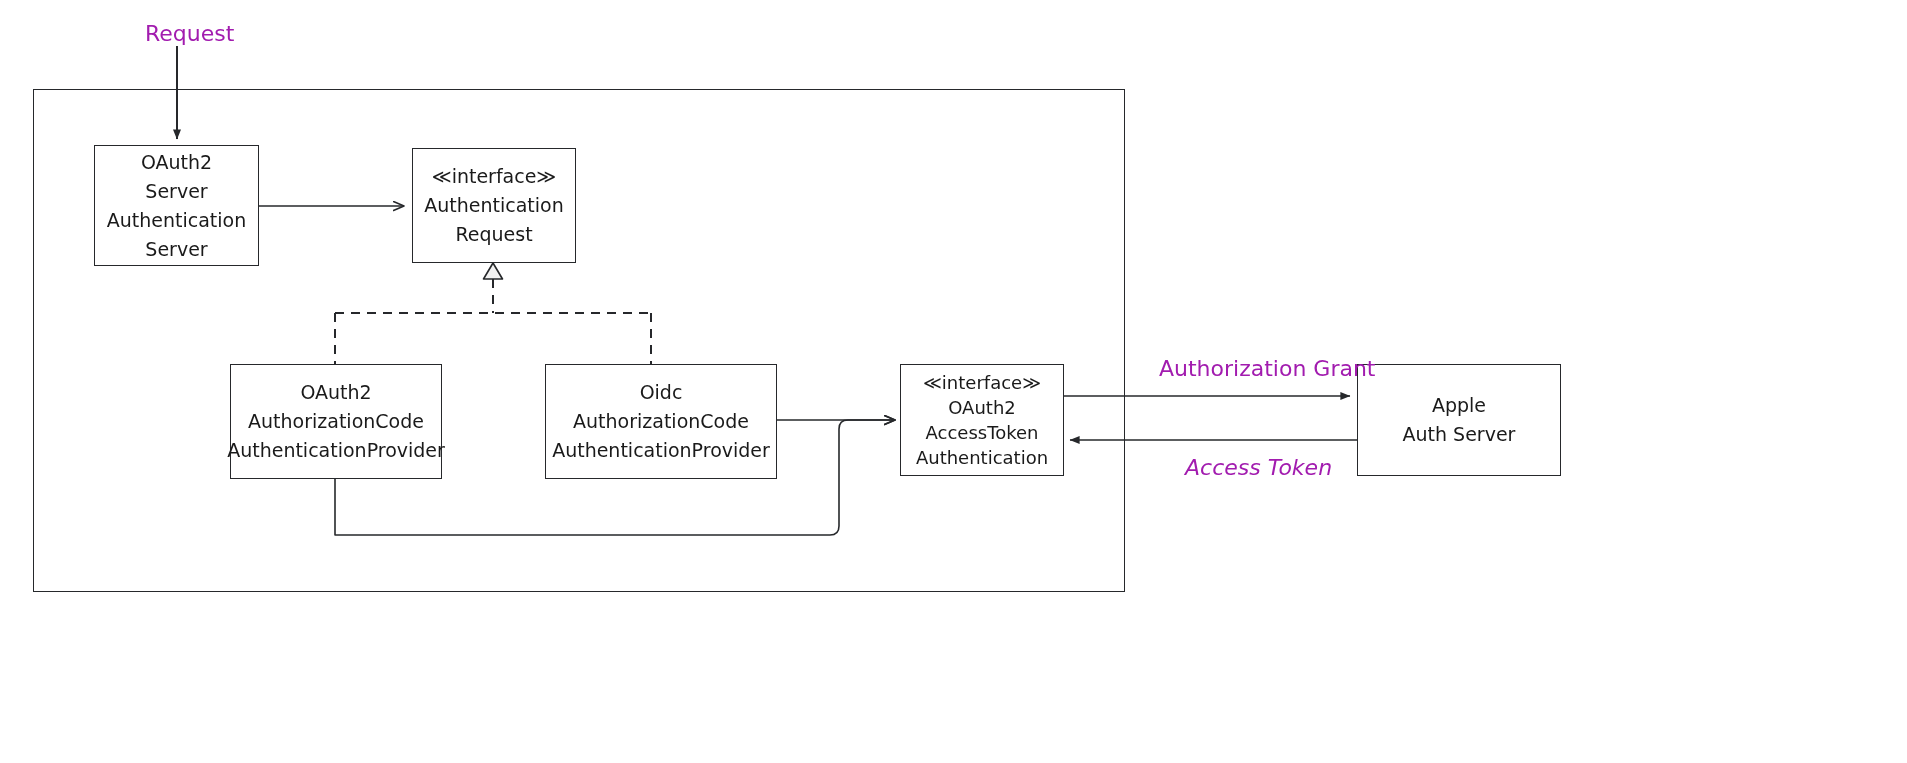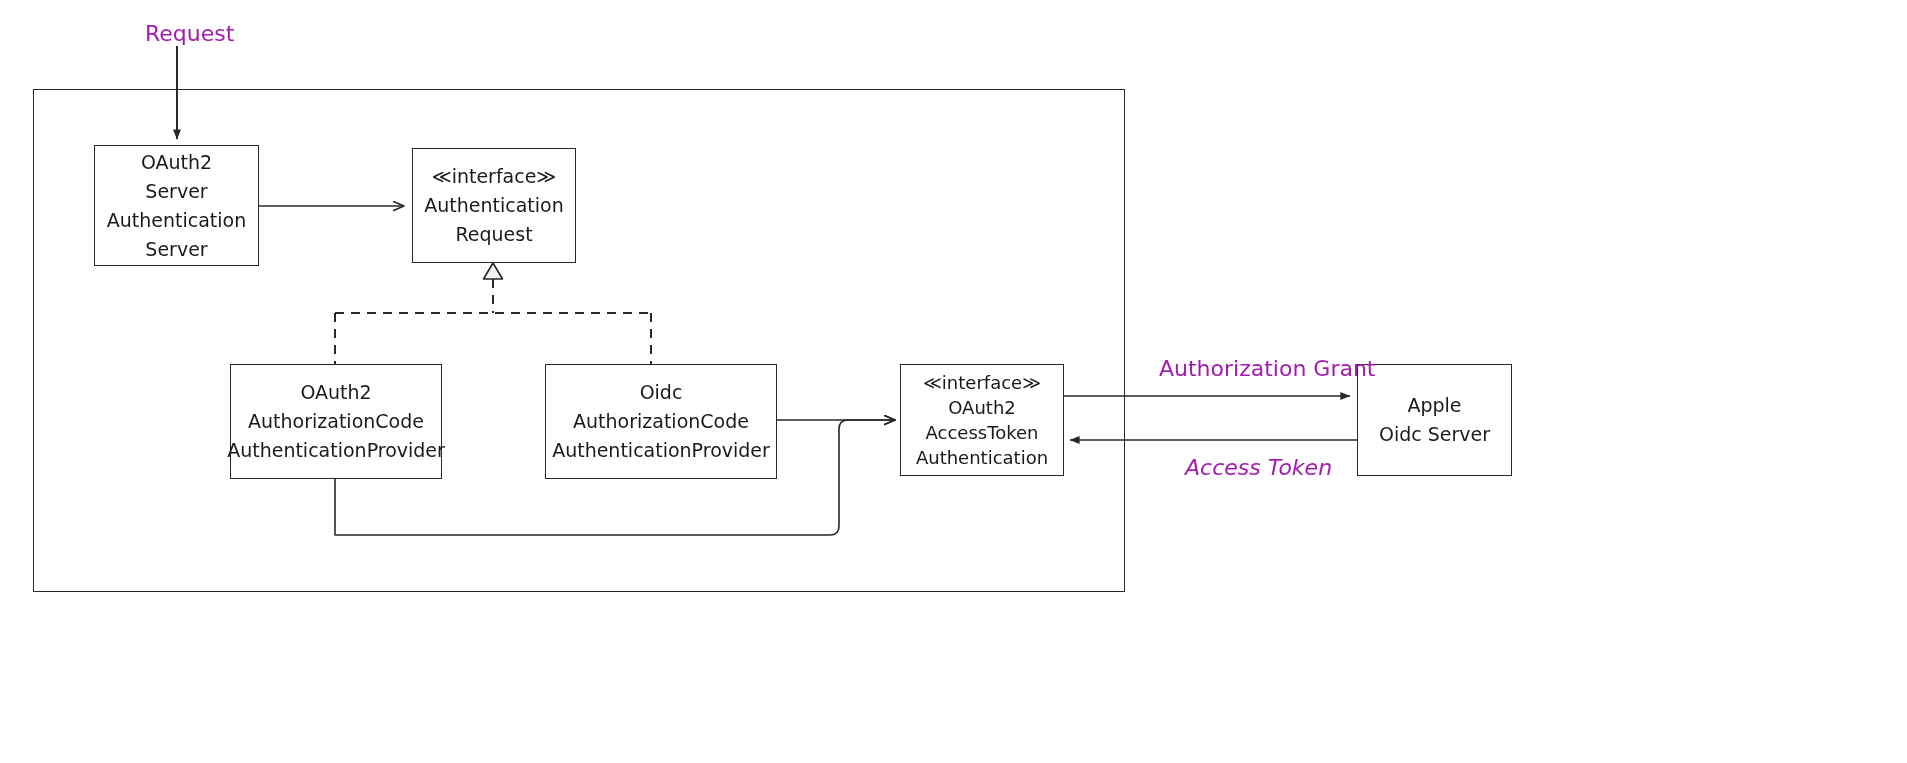--- a/index.html
+++ b/index.html
@@ -137,23 +137,23 @@
     <span class="ln">AuthenticationProvider</span>
   </div>
 
   <div class="node" style="left:900px; top:364px; width:164px; height:112px; font-size:18px; line-height:25px;">
     <span class="ln">≪interface≫</span>
     <span class="ln">OAuth2</span>
     <span class="ln">AccessToken</span>
     <span class="ln">Authentication</span>
   </div>
 
-  <div class="node" style="left:1357px; top:364px; width:155px; height:112px;">
+  <div class="node" style="left:1357px; top:364px; width:204px; height:112px;">
     <span class="ln">Apple</span>
-    <span class="ln">Oidc Server</span>
+    <span class="ln">Auth Server</span>
   </div>
 
   <div class="edge-label" style="left:145px; top:23px;">Request</div>
 
   <div class="edge-label" style="left:1159px; top:358px;text-align:center;">Authorization Grant</div>
 
   <div class="edge-label" style="left:1185px; top:457px;font-style:italic;">Access Token</div>
 
 </div>
 

